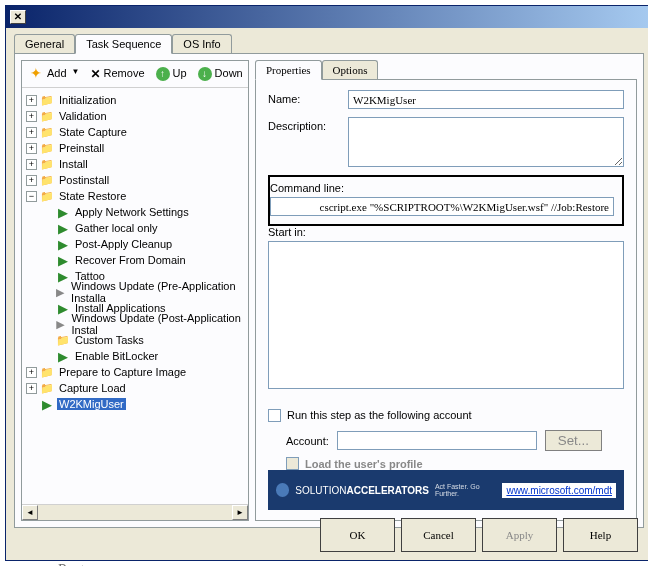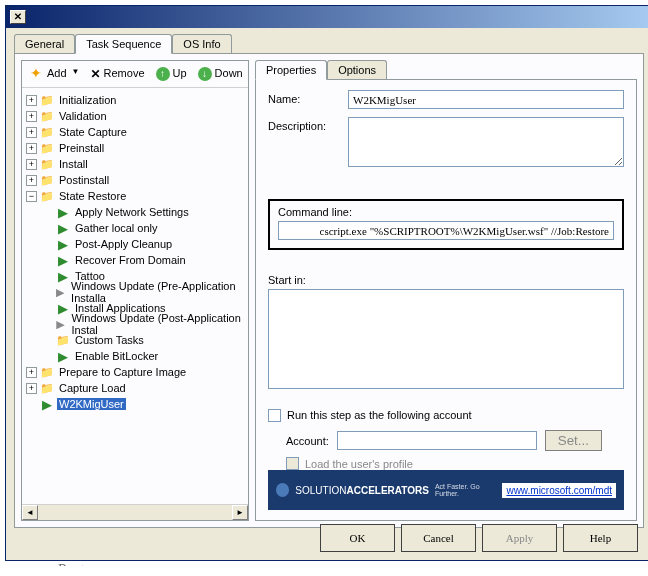--- a/index.html
+++ b/index.html
@@ -28,40 +28,40 @@
   .ticon.folder { color: #8b6914; }
   .ticon.task { color: #888; }
   .ticon.green { color: #2e8b2e; font-size: 13px; }
   .tlabel { padding: 0 2px; }
   .tlabel.selected { background: #316ac5; color: #fff; }
   .indent { padding-left: 16px; }
   .hscroll { height: 16px; background: #ece9d8; border-top: 1px solid #d0d0d0; display: flex; align-items: center; }
   .hscroll .arrow { width: 16px; height: 15px; background: #ece9d8; border: 1px solid #fff; border-right-color: #808080; border-bottom-color: #808080; text-align: center; font-size: 8px; line-height: 13px; cursor: pointer; }
   .hscroll .track { flex: 1; }
   .rightpane { flex: 1; margin-left: 6px; display: flex; flex-direction: column; }
-  .rtabrow { display: flex; }
+  .rtabrow { display: flex; font-family: Liberation Serif, serif; }
   .rtab { padding: 3px 10px; border: 1px solid #919b9c; background: #ece9d8; border-bottom: none; border-radius: 3px 3px 0 0; cursor: pointer; }
   .rtab.active { background: #fcfcfe; margin-bottom: -1px; border-bottom: 1px solid #fcfcfe; z-index: 2; }
   .rpanel { border: 1px solid #919b9c; flex: 1; background: #fcfcfe; padding: 10px 12px; display: flex; flex-direction: column; }
   .field-row { display: flex; align-items: flex-start; margin-bottom: 8px; }
   .field-label { width: 80px; padding-top: 3px; }
   .text-input { flex: 1; border: 1px solid #7f9db9; background: #fff; padding: 2px 4px; font-family: Tahoma; font-size: 11px; height: 19px; }
   .textarea { flex: 1; border: 1px solid #7f9db9; background: #fff; height: 50px; }
-  .highlight-box { border: 2.5px solid #000; padding: 5px 8px 8px 8px; margin: 24px 0; }
+  .highlight-box { border: 2.5px solid #000; padding: 5px 8px 8px 0; margin: 0 0; }
   .checkbox-row { display: flex; align-items: flex-start; gap: 6px; margin: 8px 0; }
   .checkbox { width: 13px; height: 13px; border: 1px solid #7f9db9; background: #fff; cursor: pointer; }
   .account-row { display: flex; align-items: center; gap: 8px; margin-left: 18px; margin-bottom: 6px; }
   .account-row .text-input { width: 200px; flex: none; }
   .small-btn { padding: 2px 12px; border: 1px solid #808080; background: #ece9d8; color: #888; }
-  .disabled-text { color: #888; margin-left: 18px; display: flex; align-items: center; gap: 6px; }
+  .disabled-text { color: #888; margin-left: 18px; display: flex; align-items: center; gap: 6px; font-weight: bold; }
   .footer-banner { height: 40px; background: #1a3a6e; color: #fff; display: flex; align-items: center; padding: 0 8px; font-size: 10px; margin-top: auto; }
   .footer-banner .brand-icon { width: 14px; height: 14px; border-radius: 50%; background: #4a7ab8; margin-right: 6px; }
   .footer-link { margin-left: auto; color: #0033cc; background: #fff; padding: 2px 4px; text-decoration: underline; cursor: pointer; }
   .dialog-buttons { position: absolute; bottom: 8px; right: 14px; display: flex; gap: 6px; }
-  .dlg-btn { width: 75px; height: 28px; border: 1px solid #404040; background: #ece9d8; cursor: pointer; font-family: Tahoma; font-size: 11px; }
+  .dlg-btn { width: 75px; height: 34px; border: 1px solid #404040; background: #ece9d8; cursor: pointer; font-family: Tahoma; font-size: 11px; }
   .dlg-btn.disabled { color: #888; }
   .watermark { position: absolute; left: 10px; bottom: -18px; font-family: Georgia, serif; font-size: 15px; color: #707070; font-style: italic; }
   .dropdown-arrow { font-size: 8px; margin-left: 2px; }
   .brand-text b { font-weight: bold; }
   .brand-sub { font-size: 7px; margin-left: 6px; opacity: 0.8; }
 </style>
 </head>
 <body>
 
 <div class="window">

